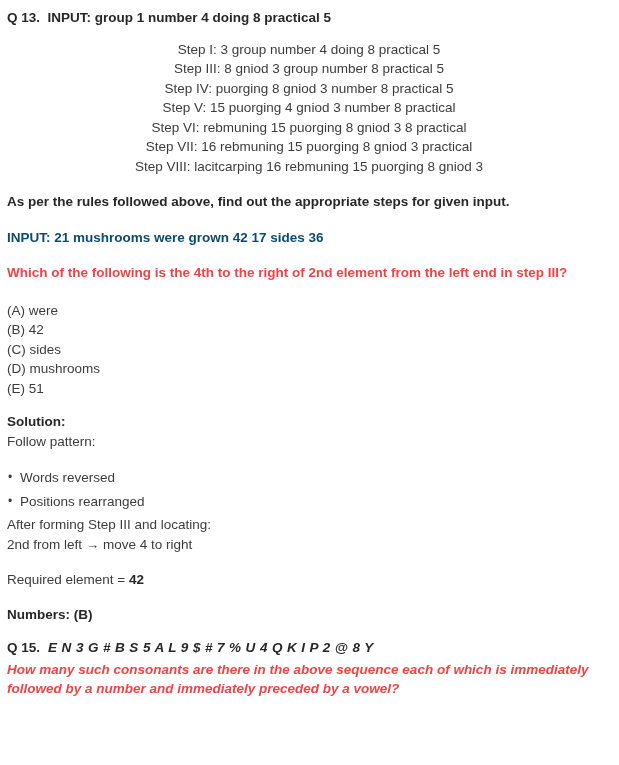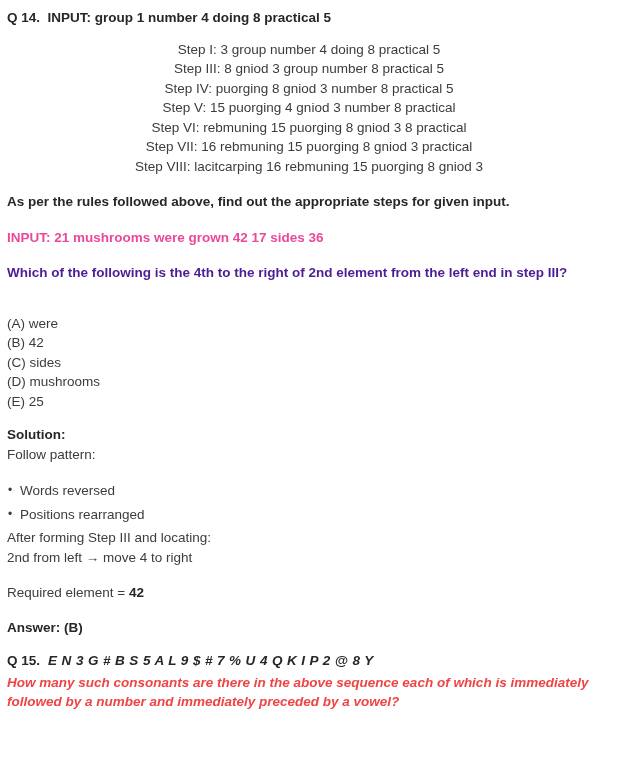--- a/index.html
+++ b/index.html
@@ -17,22 +17,22 @@
     overflow: hidden;
     background: #ffffff;
   }
   p { margin: 0 0 15px 0; }
   .bold { font-weight: 700; color: #272727; }
 
   .q-title { font-weight: 700; color: #272727; margin-bottom: 12px; white-space: pre-wrap; }
   .steps { margin-bottom: 16px; text-align: center; }
   .steps div { height: 19.5px; }
   .instruction { font-weight: 700; color: #272727; margin-bottom: 16px; }
-  .input-line { font-weight: 700; color: #ec4899; margin-bottom: 16px; }
-  .question-line { font-weight: 700; color: #4c1d95; margin-bottom: 31px; }
+  .input-line { font-weight: 700; color: #0c4a6e; margin-bottom: 16px; }
+  .question-line { font-weight: 700; color: #ef4444; margin-bottom: 18px; }
   .options { margin-bottom: 14px; }
   .options div { height: 19.5px; }
   .solution-head { margin-bottom: 0; }
   ul.pattern {
     list-style: none;
     margin: 17px 0 1px 0;
     padding: 0;
   }
   ul.pattern li {
     position: relative;
@@ -55,21 +55,21 @@
   .q15-line { margin-bottom: 2px; }
   .q15-label { font-weight: 700; color: #272727; margin-right: 8px; }
   .q15-seq { font-weight: 700; font-style: italic; color: #272727; white-space: pre-wrap; letter-spacing: 0.4px; }
   .q15-question { font-weight: 700; font-style: italic; color: #ef4444; margin-bottom: 0; }
 </style>
 </head>
 <body>
 
 <div class="page">
 
-  <p class="q-title">Q 14.  INPUT: group 1 number 4 doing 8 practical 5</p>
+  <p class="q-title">Q 13.  INPUT: group 1 number 4 doing 8 practical 5</p>
 
   <div class="steps">
     <div>Step I: 3 group number 4 doing 8 practical 5</div>
     <div>Step III: 8 gniod 3 group number 8 practical 5</div>
     <div>Step IV: puorging 8 gniod 3 number 8 practical 5</div>
     <div>Step V: 15 puorging 4 gniod 3 number 8 practical</div>
     <div>Step VI: rebmuning 15 puorging 8 gniod 3 8 practical</div>
     <div>Step VII: 16 rebmuning 15 puorging 8 gniod 3 practical</div>
     <div>Step VIII: lacitcarping 16 rebmuning 15 puorging 8 gniod 3</div>
   </div>
@@ -78,21 +78,21 @@
 
   <p class="input-line">INPUT: 21 mushrooms were grown 42 17 sides 36</p>
 
   <p class="question-line">Which of the following is the 4th to the right of 2nd element from the left end in step III?</p>
 
   <div class="options">
     <div>(A) were</div>
     <div>(B) 42</div>
     <div>(C) sides</div>
     <div>(D) mushrooms</div>
-    <div>(E) 25</div>
+    <div>(E) 51</div>
   </div>
 
   <p class="solution-head">
     <span class="bold">Solution:</span><br>
     <span>Follow pattern:</span>
   </p>
 
   <ul class="pattern">
     <li>Words reversed</li>
     <li>Positions rearranged</li>
@@ -100,21 +100,21 @@
 
   <p class="after-block">
     <span>After forming Step III and locating:</span><br>
     <span>2nd from left → move 4 to right</span>
   </p>
 
   <p class="required-line">
     <span>Required element = </span><span class="required-value">42</span>
   </p>
 
-  <p class="answer-line">Answer: (B)</p>
+  <p class="answer-line">Numbers: (B)</p>
 
   <p class="q15-line">
     <span class="q15-label">Q 15.</span><span class="q15-seq">E N 3 G # B S 5 A L 9 $ # 7 % U 4 Q K I P 2 @ 8 Y</span>
   </p>
 
   <p class="q15-question">How many such consonants are there in the above sequence each of which is immediately followed by a number and immediately preceded by a vowel?</p>
 
 </div>
 
 </body></html>

